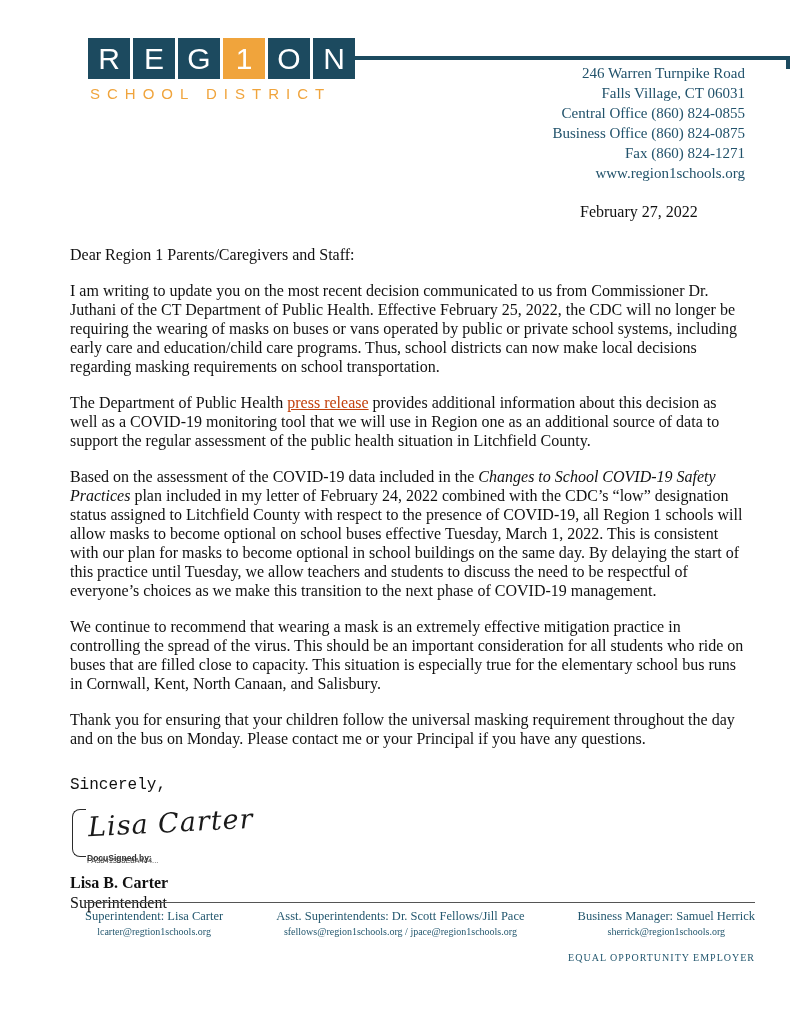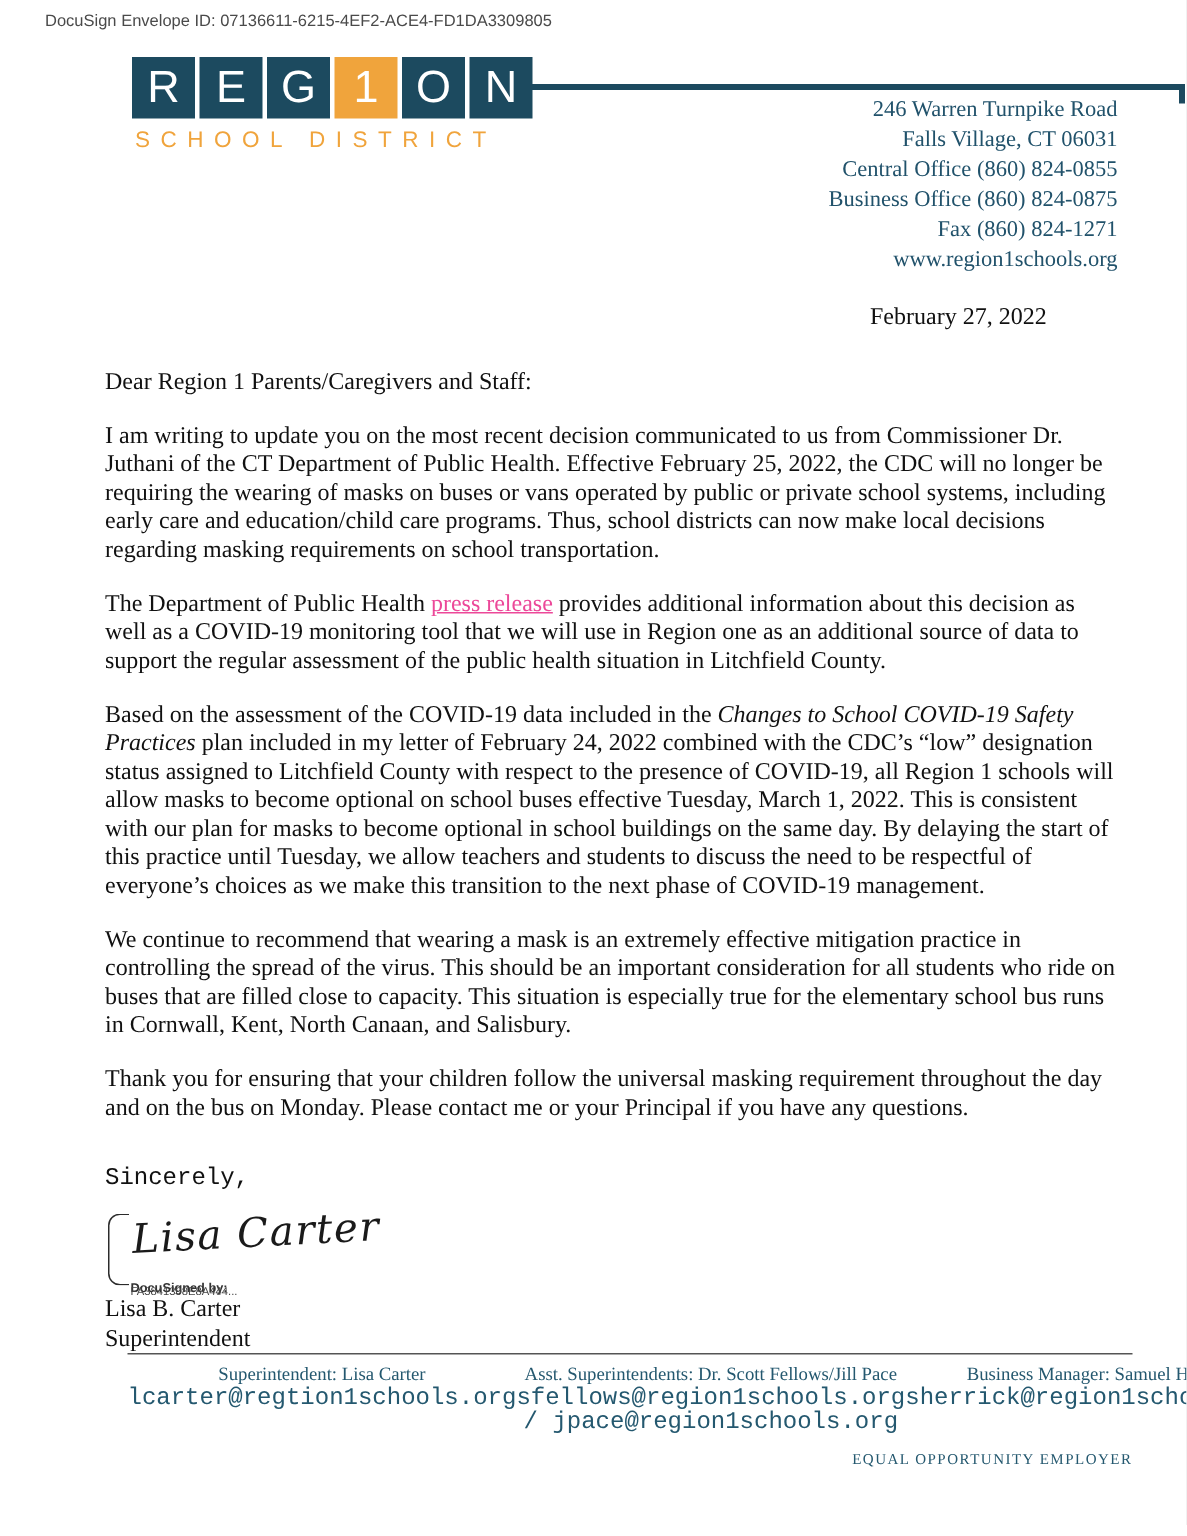--- a/index.html
+++ b/index.html
@@ -56,21 +56,21 @@
   .body-content{
     position:absolute;left:70px;top:202px;width:678px;
     font-size:16px;line-height:19px;
   }
   .date{margin:0 0 0 510px;white-space:nowrap;}
   .salutation{margin-top:24px;}
   .body-content p{margin:17px 0 0 0;}
   .seg-normal{}
   .seg-italic{font-style:italic;}
   .seg-bold{font-weight:normal;}
-  .seg-link{color:#ec4899;text-decoration:underline;cursor:pointer;}
+  .seg-link{color:#c2410c;text-decoration:underline;cursor:pointer;}
   .closing{margin-top:28px;font-family:Liberation Mono, monospace;}
   
   .stamp{position:relative;margin-top:6px;height:60px;padding-left:20px;}
   .stamp-frame{
     position:absolute;left:2px;top:8px;width:13px;height:46px;
     border:1.6px solid #2b2b2b;border-right:none;
     border-radius:8px 0 0 8px;
   }
   .stamp-label{
     position:absolute;left:17px;top:16px;
@@ -81,46 +81,45 @@
     position:absolute;left:18px;top:12px;
     font-family:"DejaVu Serif", serif;
     font-style:italic;font-size:27px;color:#1a1a1a;
     transform:rotate(-3deg);letter-spacing:1px;white-space:nowrap;
   }
   .stamp-id{
     position:absolute;left:17px;top:50px;
     font-family:Liberation Sans, sans-serif;
     font-size:7.5px;color:#444;
   }
-  .signer-name{margin-top:2px;}
+  .signer-name{margin-top:12px;font-weight:bold;}
   .signer-title{margin-top:1px;}
   
   .footer{
     position:absolute;left:85px;top:902px;width:670px;
     color:#24586f;
   }
   .footer-rule{border-top:1px solid #555;height:0;}
   .footer-cols{
     display:flex;justify-content:space-between;
     margin-top:5px;
   }
   .fcol{text-align:center;}
   .fcol-role{font-size:12.5px;line-height:16px;}
-  .fcol-email{font-size:16px;line-height:16px;font-family:Liberation Mono, monospace;}
+  .fcol-email{font-size:10px;line-height:16px;}
   .eoe{
     text-align:right;margin-top:12px;
     font-size:10px;letter-spacing:1px;
   }
 </style>
 </head>
 <body>
 
 <div class="page">
 
-  <div class="docusign-id">DocuSign Envelope ID: 07136611-6215-4EF2-ACE4-FD1DA3309805</div>
 
   <div class="logo-boxes">
     <div class="lbox box-navy">R</div>
     <div class="lbox box-navy">E</div>
     <div class="lbox box-navy">G</div>
     <div class="lbox box-orange">1</div>
     <div class="lbox box-navy">O</div>
     <div class="lbox box-navy">N</div>
   </div>
   <div class="logo-subtitle">SCHOOL DISTRICT</div>

